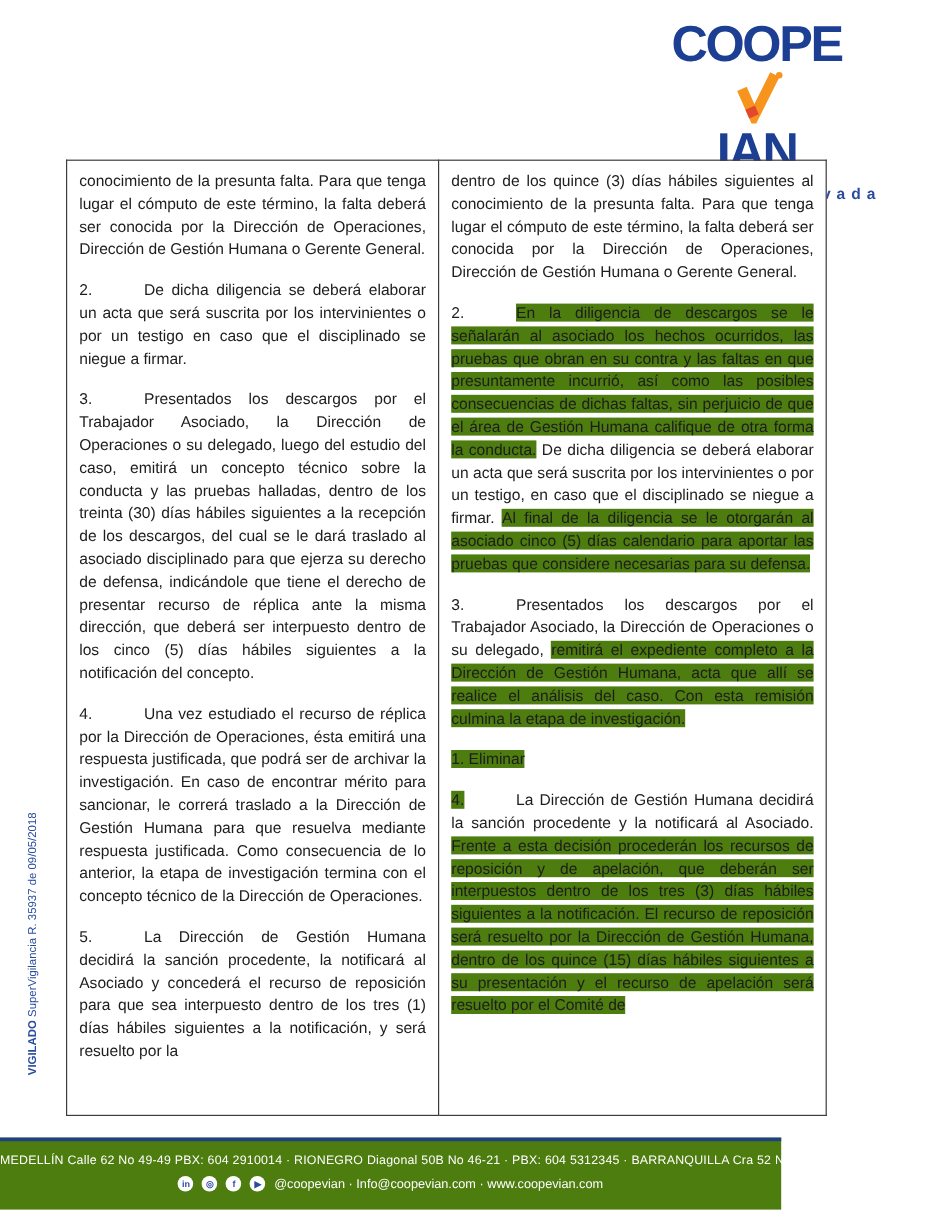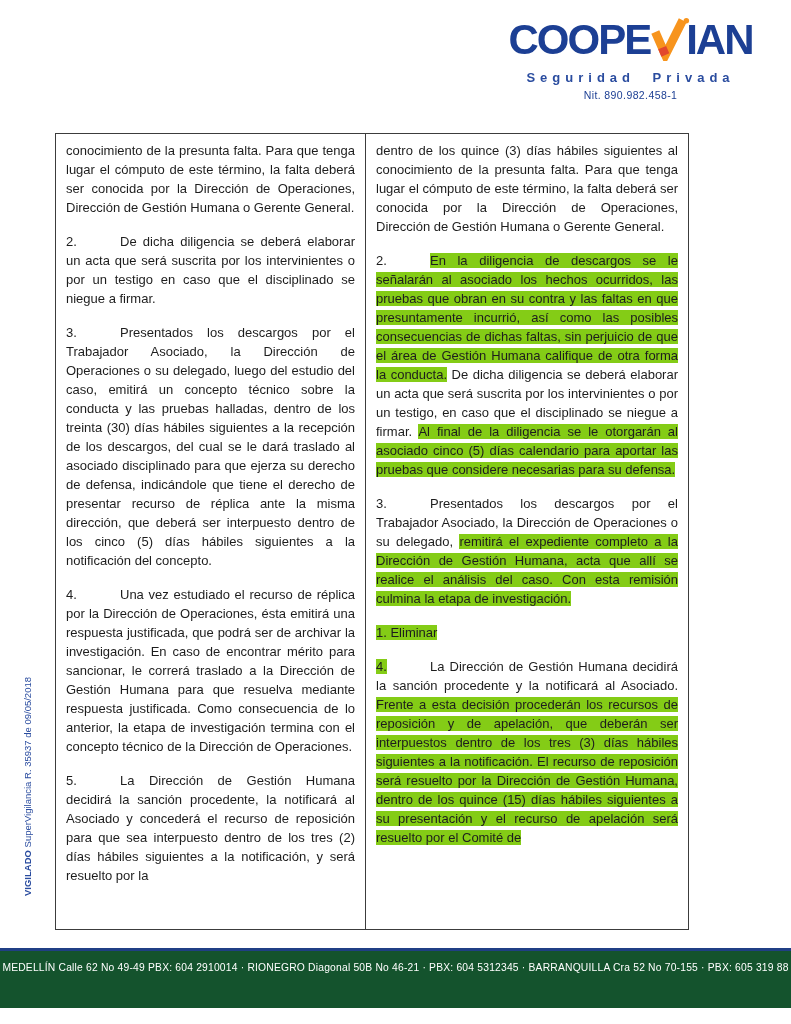--- a/index.html
+++ b/index.html
@@ -5,21 +5,21 @@
   html,body { margin:0; padding:0; background:#ffffff; }
   .page {
     position:relative; width:791px; height:1024px; background:#ffffff;
     font-family:"Liberation Sans", sans-serif; overflow:hidden;
   }
 
   
   .logo { position:absolute; top:16px; right:18px; width:285px; text-align:center; }
   .logo-word {
     display:flex; align-items:center; justify-content:center;
-    color:#1c3f94; font-weight:800; font-size:42px; letter-spacing:-2px; line-height:1;
+    color:#1c3f94; font-weight:800; font-size:42px; letter-spacing:-2px; line-height:1;flex-direction:column;
   }
   .logo-v { width:42px; height:45px; margin:0 -4px 2px -2px; }
   .logo-tagline {
     margin-top:7px; color:#2a4c9f; font-size:13px; font-weight:600;
     letter-spacing:5px; word-spacing:9px; white-space:nowrap;
   }
   .logo-nit { margin-top:4px; color:#1c3f94; font-size:10.5px; letter-spacing:0.4px; }
 
   
   .watermark {
@@ -39,26 +39,26 @@
     background:#ffffff;
   }
   td.col-left  { width:289px; }
   td.col-right { width:302px; }
   .para {
     margin:0 0 15px 0; font-size:13px; line-height:19px; color:#1d1d1d;
     text-align:justify;
   }
   .para:last-child { margin-bottom:0; }
   .pnum { display:inline-block; width:54px; }
-  .hl { background:#84cc16; }
+  .hl { background:#4d7c0f; }
 
   
   .footer {
-    position:absolute; left:0; top:948px; width:791px; height:60px;
-    background:#14532d; border-top:3px solid #203f85; box-sizing:border-box;
+    position:absolute; left:0; top:948px; width:651px; height:60px;
+    background:#4d7c0f; border-top:3px solid #203f85; box-sizing:border-box;
     color:#ffffff; text-align:center;
   }
   .footer-line1 { margin-top:11px; font-size:10.3px; letter-spacing:0.2px; white-space:nowrap; }
   .footer-line2 {
     margin-top:7px; font-size:10.6px; display:flex; justify-content:center;
     align-items:center; gap:7px;
   }
   .icon-row { display:inline-flex; gap:7px; align-items:center; }
   .sicon {
     width:13px; height:13px; border-radius:50%; background:#ffffff; color:#2a4c9f;
@@ -88,30 +88,39 @@
   <div class="watermark"><b>VIGILADO</b><span> SuperVigilancia R. 35937 de 09/05/2018</span></div>
 
   <table class="doc-table">
     <tbody>
         <tr>
       <td class="col-left">
             <p class="para"><span>conocimiento de la presunta falta. Para que tenga lugar el cómputo de este término, la falta deberá ser conocida por la Dirección de Operaciones, Dirección de Gestión Humana o Gerente General.</span></p>
             <p class="para"><span class="pnum"><span>2.</span></span><span>De dicha diligencia se deberá elaborar un acta que será suscrita por los intervinientes o por un testigo en caso que el disciplinado se niegue a firmar.</span></p>
             <p class="para"><span class="pnum"><span>3.</span></span><span>Presentados los descargos por el Trabajador Asociado, la Dirección de Operaciones o su delegado, luego del estudio del caso, emitirá un concepto técnico sobre la conducta y las pruebas halladas, dentro de los treinta (30) días hábiles siguientes a la recepción de los descargos, del cual se le dará traslado al asociado disciplinado para que ejerza su derecho de defensa, indicándole que tiene el derecho de presentar recurso de réplica ante la misma dirección, que deberá ser interpuesto dentro de los cinco (5) días hábiles siguientes a la notificación del concepto.</span></p>
             <p class="para"><span class="pnum"><span>4.</span></span><span>Una vez estudiado el recurso de réplica por la Dirección de Operaciones, ésta emitirá una respuesta justificada, que podrá ser de archivar la investigación. En caso de encontrar mérito para sancionar, le correrá traslado a la Dirección de Gestión Humana para que resuelva mediante respuesta justificada. Como consecuencia de lo anterior, la etapa de investigación termina con el concepto técnico de la Dirección de Operaciones.</span></p>
-            <p class="para"><span class="pnum"><span>5.</span></span><span>La Dirección de Gestión Humana decidirá la sanción procedente, la notificará al Asociado y concederá el recurso de reposición para que sea interpuesto dentro de los tres (2) días hábiles siguientes a la notificación, y será resuelto por la</span></p>
+            <p class="para"><span class="pnum"><span>5.</span></span><span>La Dirección de Gestión Humana decidirá la sanción procedente, la notificará al Asociado y concederá el recurso de reposición para que sea interpuesto dentro de los tres (1) días hábiles siguientes a la notificación, y será resuelto por la</span></p>
           </td>
       <td class="col-right">
             <p class="para"><span>dentro de los quince (3) días hábiles siguientes al conocimiento de la presunta falta. Para que tenga lugar el cómputo de este término, la falta deberá ser conocida por la Dirección de Operaciones, Dirección de Gestión Humana o Gerente General.</span></p>
             <p class="para"><span class="pnum"><span>2.</span></span><span class="hl">En la diligencia de descargos se le señalarán al asociado los hechos ocurridos, las pruebas que obran en su contra y las faltas en que presuntamente incurrió, así como las posibles consecuencias de dichas faltas, sin perjuicio de que el área de Gestión Humana califique de otra forma la conducta.</span><span> De dicha diligencia se deberá elaborar un acta que será suscrita por los intervinientes o por un testigo, en caso que el disciplinado se niegue a firmar. </span><span class="hl">Al final de la diligencia se le otorgarán al asociado cinco (5) días calendario para aportar las pruebas que considere necesarias para su defensa.</span></p>
             <p class="para"><span class="pnum"><span>3.</span></span><span>Presentados los descargos por el Trabajador Asociado, la Dirección de Operaciones o su delegado, </span><span class="hl">remitirá el expediente completo a la Dirección de Gestión Humana, acta que allí se realice el análisis del caso. Con esta remisión culmina la etapa de investigación.</span></p>
             <p class="para"><span class="hl">1. Eliminar</span></p>
             <p class="para"><span class="pnum"><span class="hl">4.</span></span><span>La Dirección de Gestión Humana decidirá la sanción procedente y la notificará al Asociado. </span><span class="hl">Frente a esta decisión procederán los recursos de reposición y de apelación, que deberán ser interpuestos dentro de los tres (3) días hábiles siguientes a la notificación. El recurso de reposición será resuelto por la Dirección de Gestión Humana, dentro de los quince (15) días hábiles siguientes a su presentación y el recurso de apelación será resuelto por el Comité de</span></p>
           </td>
     </tr>
   </tbody>
     </table>
 
   <div class="footer">
     <div class="footer-line1">MEDELLÍN Calle 62 No 49-49  PBX: 604 2910014 · RIONEGRO Diagonal  50B No 46-21 · PBX: 604 5312345 · BARRANQUILLA Cra 52 No 70-155 · PBX: 605 319 88</div>
+    <div class="footer-line2">
+      <span class="icon-row">
+          <span class="sicon">in</span>
+          <span class="sicon">◎</span>
+          <span class="sicon">f</span>
+          <span class="sicon">▶</span>
+        </span>
+      <span>@coopevian  · Info@coopevian.com · www.coopevian.com</span>
+    </div>
   </div>
 
 </div>
 
 </body></html>

